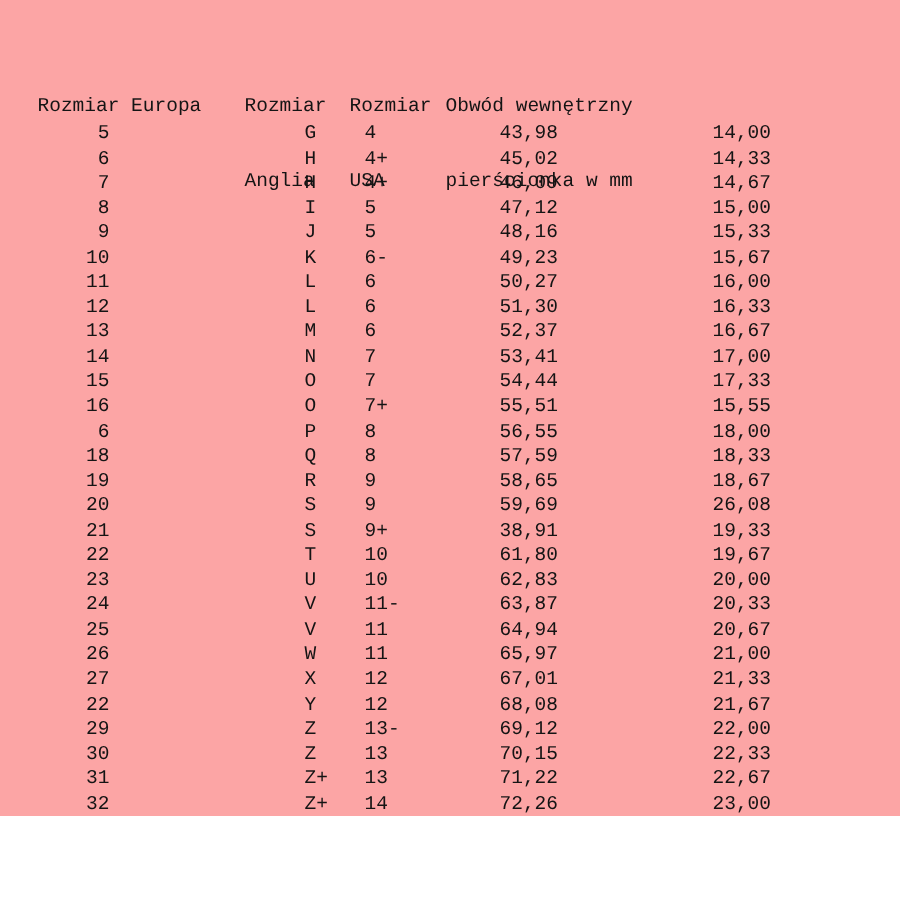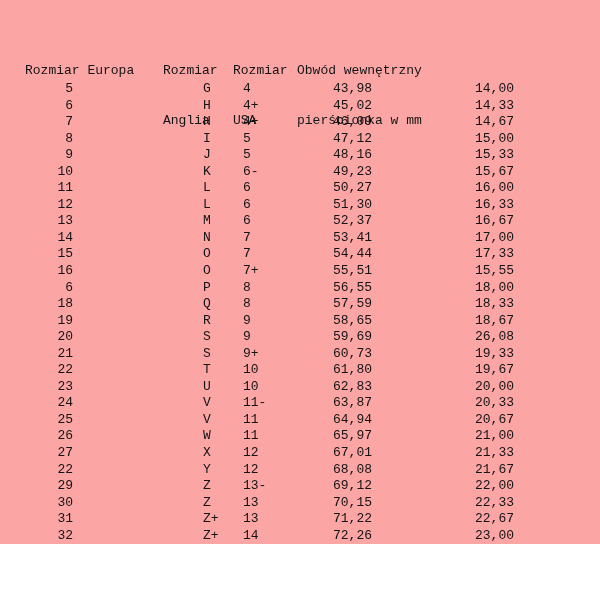--- a/index.html
+++ b/index.html
@@ -201,21 +201,21 @@
       <span class="cell c1">S</span>
       <span class="cell c2">9</span>
       <span class="cell c3">59,69</span>
       <span class="cell c4">26,08</span>
     </div>
 
     <div class="row">
       <span class="cell c0">21</span>
       <span class="cell c1">S</span>
       <span class="cell c2">9+</span>
-      <span class="cell c3">60,73</span>
+      <span class="cell c3">38,91</span>
       <span class="cell c4">19,33</span>
     </div>
 
     <div class="row">
       <span class="cell c0">22</span>
       <span class="cell c1">T</span>
       <span class="cell c2">10</span>
       <span class="cell c3">61,80</span>
       <span class="cell c4">19,67</span>
     </div>

